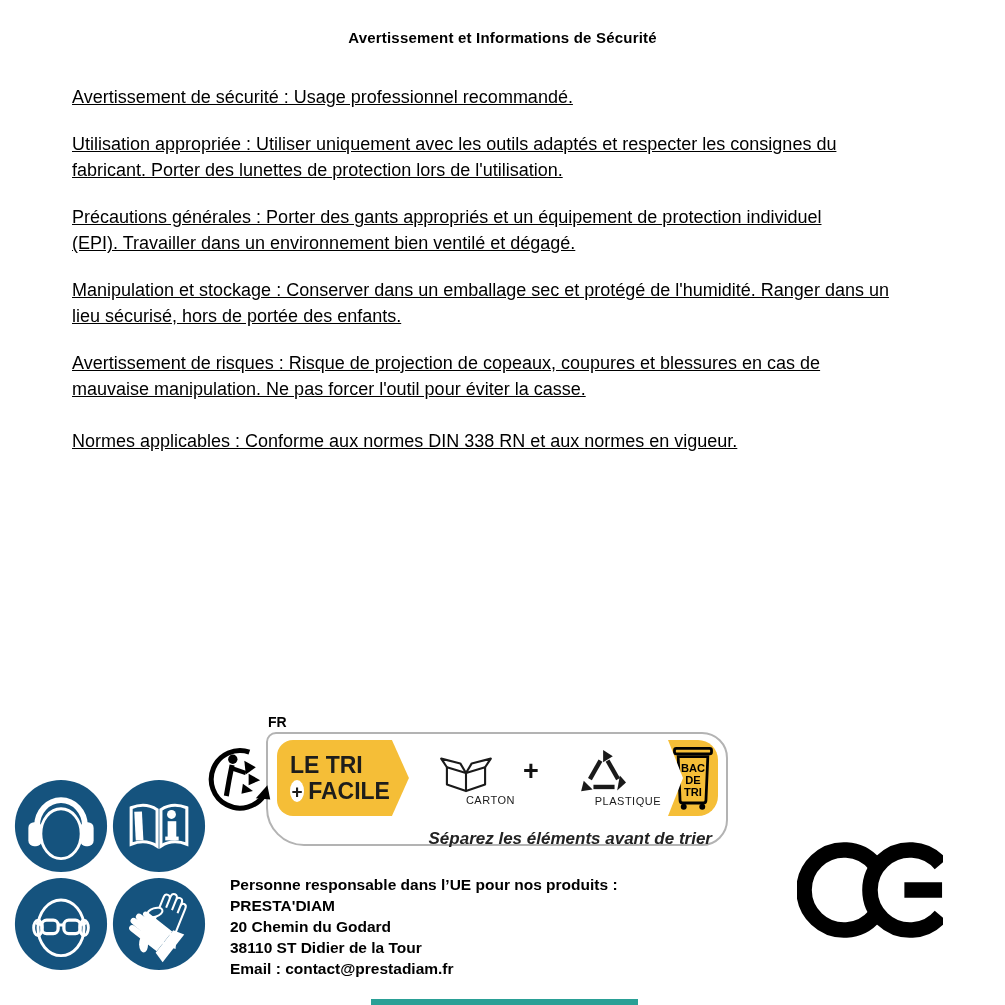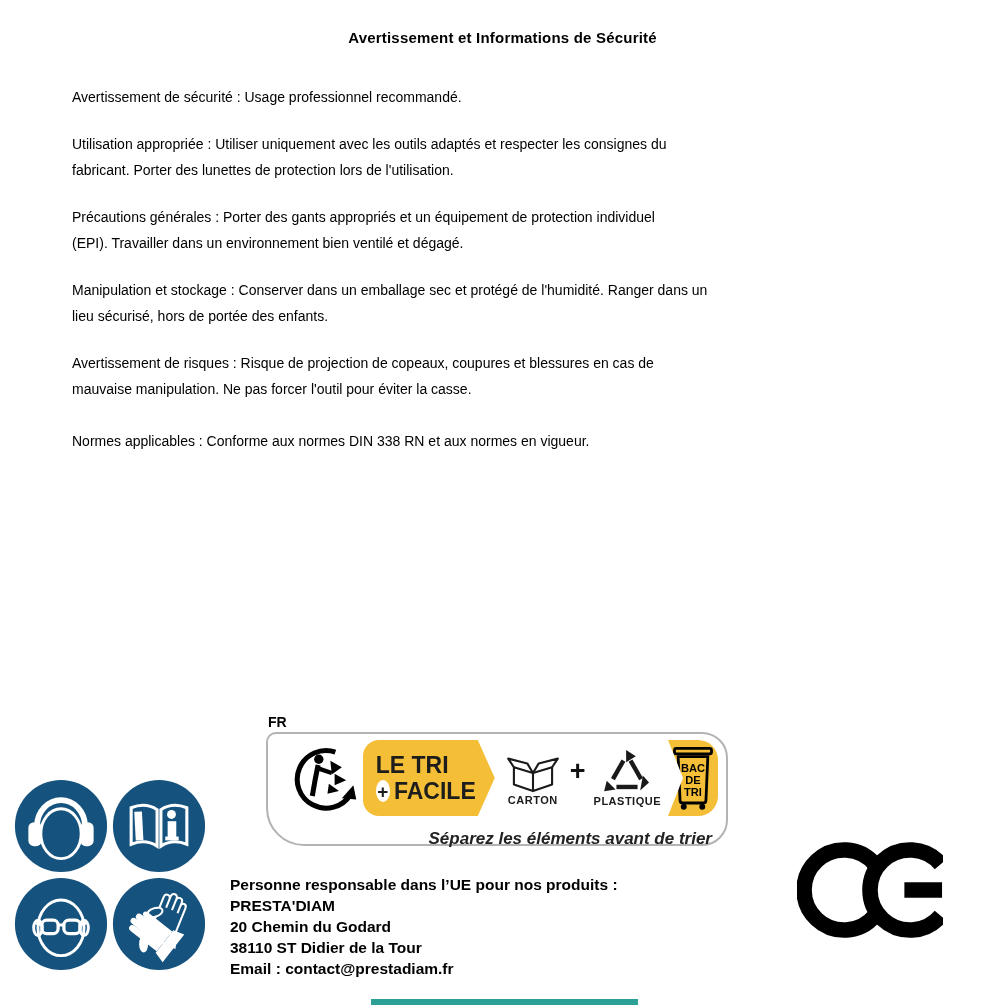--- a/index.html
+++ b/index.html
@@ -7,21 +7,21 @@
     width:1005px;height:1005px;position:relative;background:#ffffff;
     font-family:"Liberation Sans","DejaVu Sans",sans-serif;color:#000;
     overflow:hidden;
   }
   
   .doc-title{
     position:absolute;top:29px;left:0;width:1005px;text-align:center;
     font-size:15px;font-weight:bold;letter-spacing:.2px;
   }
   .paragraphs{position:absolute;top:84px;left:72px;width:925px;}
-  .para{margin:0 0 21px 0;font-size:14px;line-height:26px;}
+  .para{margin:0 0 21px 0;font-size:18px;line-height:26px;text-decoration:underline;}
   .para:last-child{margin-top:26px;}
   .para .line{white-space:nowrap;}
   
   .icons-grid{
     position:absolute;left:13px;top:778px;
     display:grid;grid-template-columns:96px 96px;grid-template-rows:96px 96px;gap:2px;
   }
   .icons-grid svg{display:block;}
   .blue-bg{fill:var(--icon-blue);}
   .wline{stroke:#fff;fill:none;}
@@ -45,21 +45,21 @@
   .yellow-a .t2{display:flex;align-items:center;gap:4px;margin-top:2px;}
   .plus-circle{
     width:22px;height:22px;border-radius:50%;background:#fff;color:#1d1d1b;
     font-size:19px;font-weight:800;display:flex;align-items:center;justify-content:center;line-height:1;
   }
   .yellow-a .t2 .f{font-size:23px;font-weight:800;color:#1d1d1b;line-height:24px;}
   .yellow-tip{width:17px;background:var(--label-yellow);
     clip-path:polygon(0 0,100% 50%,0 100%);}
   .white-mid{display:flex;align-items:center;justify-content:center;gap:8px;padding:0 7px 0 9px;}
   .mat{display:flex;flex-direction:column;align-items:center;}
-  .mat-label{font-size:11px;font-weight:700;letter-spacing:.5px;color:#1a1a1a;margin-top:1px;}
+  .mat-label{font-size:11px;font-weight:400;letter-spacing:.5px;color:#1a1a1a;margin-top:1px;margin-left:48px;}
   .mid-plus{font-size:27px;font-weight:800;color:#111;margin:0 0 14px 0;}
   .yellow-b{
     position:relative;flex:1;background:var(--label-yellow);
     border-radius:0 20px 20px 0;display:flex;align-items:center;justify-content:center;
   }
   .yellow-b::before{
     content:"";position:absolute;left:0;top:0;width:15px;height:100%;background:#fff;
     clip-path:polygon(0 0,100% 50%,0 100%);
   }
   .caption-row{

